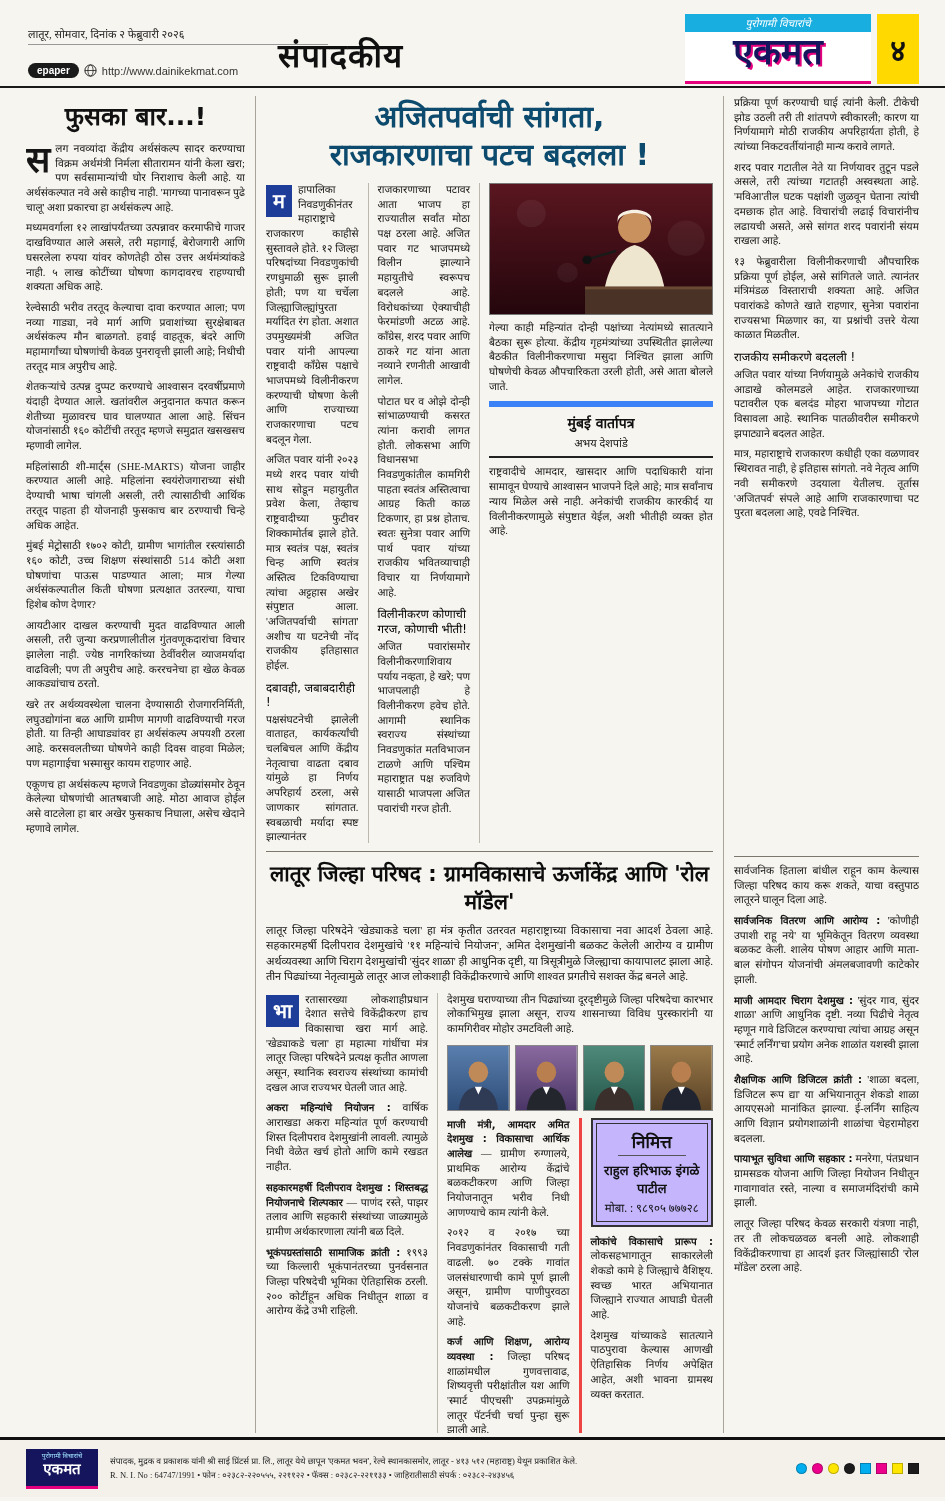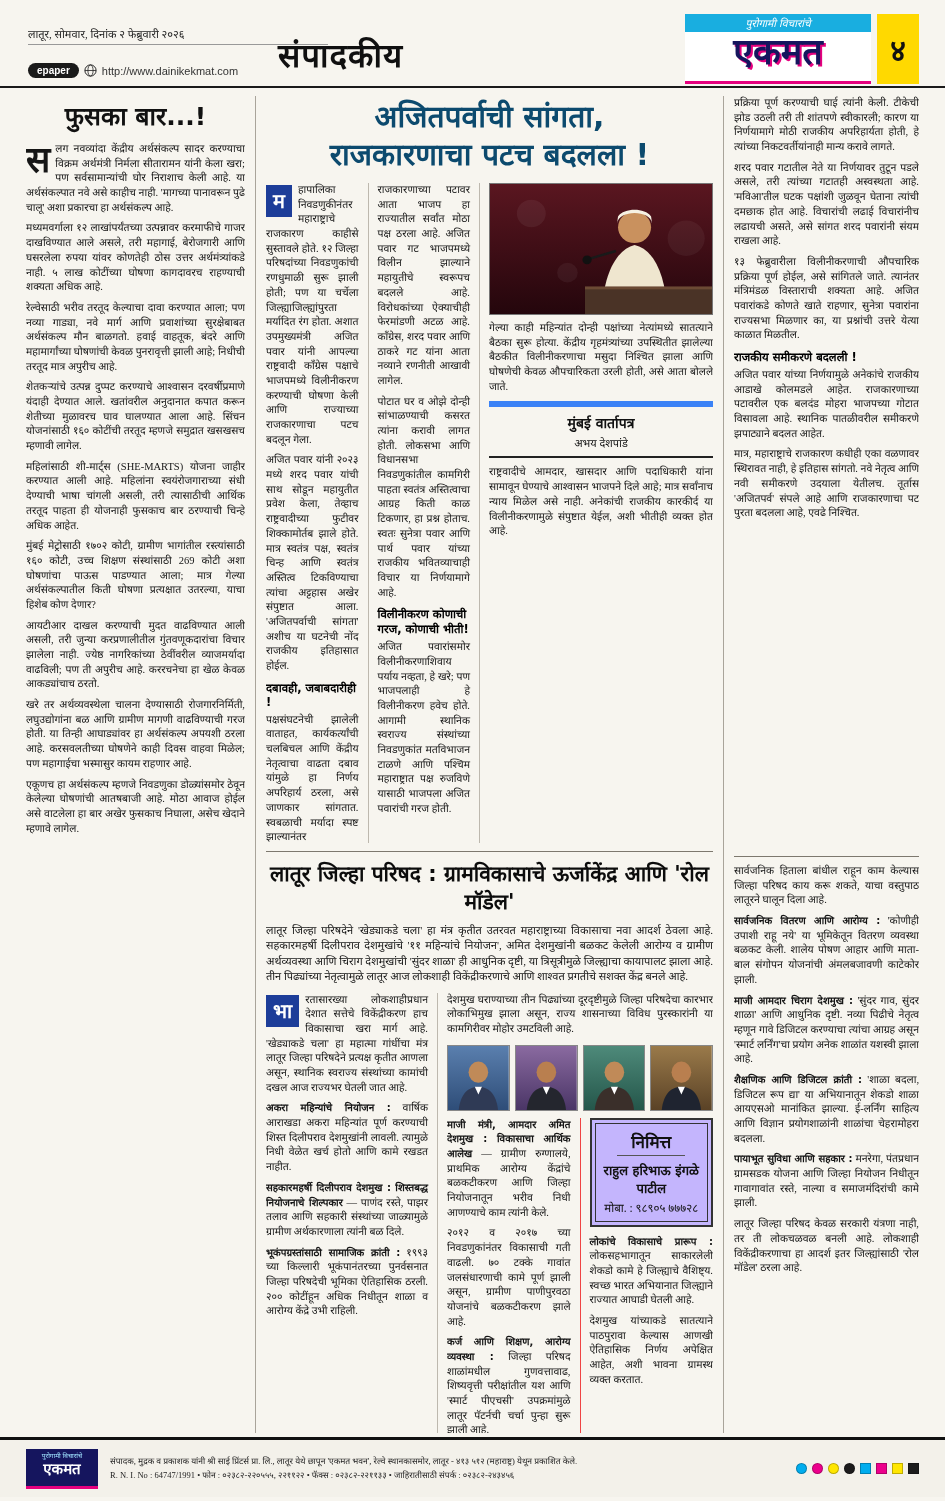--- a/index.html
+++ b/index.html
@@ -60,21 +60,21 @@
     display: grid;
     grid-template-columns: 230px 1fr 196px;
     height: 1349px;
     padding: 8px 26px 4px 26px;
   }
   .editorial { padding-right: 10px; border-right: 1px solid #a9a49a; overflow: hidden; }
   .middle { padding: 0 10px; overflow: hidden; }
   .rightcol { border-left: 1px solid #a9a49a; padding-left: 10px; overflow: hidden; }
 
   .txt { font-size: 10.5px; line-height: 1.4; text-align: justify; margin-bottom: 6px; color: #151515; }
-  .subhead { font-family: "DejaVu Sans", sans-serif; font-size: 11.5px; font-weight: bold; margin: 5px 0 4px; color: #000; }
+  .subhead { font-family: "DejaVu Sans", sans-serif; font-size: 11.5px; font-weight: normal; margin: 5px 0 4px; color: #000; }
   .lead { font-weight: bold; font-family: "DejaVu Sans", sans-serif; font-size: 10px; }
 
   .ed-title {
     font-family: "DejaVu Sans", sans-serif; font-size: 25px; font-weight: bold;
     text-align: center; margin: 2px 0 10px;
   }
   .ed-body { height: 1288px; overflow: hidden; }
   .dropcap { float: left; font-size: 36px; line-height: .85; font-weight: bold; padding: 3px 5px 0 0; font-family: "DejaVu Sans", sans-serif; }
   .dropcap-box {
     float: left; background: #1d3d99; color: #fff; font-family: "DejaVu Sans", sans-serif;
@@ -106,21 +106,21 @@
     text-align: center; color: #0c0c0c; margin: 2px 0 8px;
   }
   .zp-intro { font-size: 11px; margin-bottom: 8px; }
   .s2-body { display: flex; height: 478px; overflow: hidden; }
   .s2colA { flex: 0 0 172px; padding-right: 9px; border-right: 1px solid #bdb8ae; overflow: hidden; }
   .s2center { flex: 1; padding-left: 9px; display: flex; flex-direction: column; overflow: hidden; }
   .photos-row { display: flex; gap: 5px; margin: 2px 0 7px; }
   .portrait { flex: 1; height: 66px; border: 1px solid #888; overflow: hidden; }
   .portrait svg { display: block; width: 100%; height: 100%; }
   .s2sub { display: flex; flex: 1; overflow: hidden; }
-  .s2colB { flex: 1; padding-right: 9px; border-right: 1px solid #ef4444; overflow: hidden; }
+  .s2colB { flex: 1; padding-right: 9px; border-right: 3px solid #ef4444; overflow: hidden; }
   .s2colC { flex: 1; padding-left: 9px; overflow: hidden; }
 
   .ad-box { border: 2.5px solid #333; outline: 1px solid #333; outline-offset: -6px; text-align: center; padding: 10px 6px; margin-bottom: 8px; background: #c4b5fd; }
   .ad-title { font-family: "DejaVu Sans", sans-serif; font-size: 17px; font-weight: bold; border-bottom: 1px solid #555; display: inline-block; padding: 0 14px 2px; margin-bottom: 5px; }
   .ad-name { font-family: "DejaVu Sans", sans-serif; font-size: 13px; font-weight: bold; }
   .ad-phone { font-size: 11.5px; margin-top: 3px; }
 
   .aside-top { height: 752px; overflow: hidden; }
   .aside-bottom { height: 568px; overflow: hidden; }
 
@@ -171,21 +171,21 @@
   <div class="content">
 
     <aside class="editorial">
       <h2 class="ed-title">फुसका बार...!</h2>
       <div class="ed-body">
         <p class="txt"><span class="dropcap">स</span><span>लग नवव्यांदा केंद्रीय अर्थसंकल्प सादर करण्याचा विक्रम अर्थमंत्री निर्मला सीतारामन यांनी केला खरा; पण सर्वसामान्यांची घोर निराशाच केली आहे. या अर्थसंकल्पात नवे असे काहीच नाही. 'मागच्या पानावरून पुढे चालू' अशा प्रकारचा हा अर्थसंकल्प आहे.</span></p>
         <p class="txt">मध्यमवर्गाला १२ लाखांपर्यंतच्या उत्पन्नावर करमाफीचे गाजर दाखविण्यात आले असले, तरी महागाई, बेरोजगारी आणि घसरलेला रुपया यांवर कोणतेही ठोस उत्तर अर्थमंत्र्यांकडे नाही. ५ लाख कोटींच्या घोषणा कागदावरच राहण्याची शक्यता अधिक आहे.</p>
         <p class="txt">रेल्वेसाठी भरीव तरतूद केल्याचा दावा करण्यात आला; पण नव्या गाड्या, नवे मार्ग आणि प्रवाशांच्या सुरक्षेबाबत अर्थसंकल्प मौन बाळगतो. हवाई वाहतूक, बंदरे आणि महामार्गांच्या घोषणांची केवळ पुनरावृत्ती झाली आहे; निधीची तरतूद मात्र अपुरीच आहे.</p>
         <p class="txt">शेतकऱ्यांचे उत्पन्न दुप्पट करण्याचे आश्वासन दरवर्षीप्रमाणे यंदाही देण्यात आले. खतांवरील अनुदानात कपात करून शेतीच्या मुळावरच घाव घालण्यात आला आहे. सिंचन योजनांसाठी १६० कोटींची तरतूद म्हणजे समुद्रात खसखसच म्हणावी लागेल.</p>
         <p class="txt">महिलांसाठी शी-मार्ट्स (SHE-MARTS) योजना जाहीर करण्यात आली आहे. महिलांना स्वयंरोजगाराच्या संधी देण्याची भाषा चांगली असली, तरी त्यासाठीची आर्थिक तरतूद पाहता ही योजनाही फुसकाच बार ठरण्याची चिन्हे अधिक आहेत.</p>
-        <p class="txt">मुंबई मेट्रोसाठी १७०२ कोटी, ग्रामीण भागांतील रस्त्यांसाठी १६० कोटी, उच्च शिक्षण संस्थांसाठी 269 कोटी अशा घोषणांचा पाऊस पाडण्यात आला; मात्र गेल्या अर्थसंकल्पातील किती घोषणा प्रत्यक्षात उतरल्या, याचा हिशेब कोण देणार?</p>
+        <p class="txt">मुंबई मेट्रोसाठी १७०२ कोटी, ग्रामीण भागांतील रस्त्यांसाठी १६० कोटी, उच्च शिक्षण संस्थांसाठी 514 कोटी अशा घोषणांचा पाऊस पाडण्यात आला; मात्र गेल्या अर्थसंकल्पातील किती घोषणा प्रत्यक्षात उतरल्या, याचा हिशेब कोण देणार?</p>
         <p class="txt">आयटीआर दाखल करण्याची मुदत वाढविण्यात आली असली, तरी जुन्या करप्रणालीतील गुंतवणूकदारांचा विचार झालेला नाही. ज्येष्ठ नागरिकांच्या ठेवींवरील व्याजमर्यादा वाढविली; पण ती अपुरीच आहे. कररचनेचा हा खेळ केवळ आकड्यांचाच ठरतो.</p>
         <p class="txt">खरे तर अर्थव्यवस्थेला चालना देण्यासाठी रोजगारनिर्मिती, लघुउद्योगांना बळ आणि ग्रामीण मागणी वाढविण्याची गरज होती. या तिन्ही आघाड्यांवर हा अर्थसंकल्प अपयशी ठरला आहे. करसवलतीच्या घोषणेने काही दिवस वाहवा मिळेल; पण महागाईचा भस्मासुर कायम राहणार आहे.</p>
         <p class="txt">एकूणच हा अर्थसंकल्प म्हणजे निवडणुका डोळ्यांसमोर ठेवून केलेल्या घोषणांची आतषबाजी आहे. मोठा आवाज होईल असे वाटलेला हा बार अखेर फुसकाच निघाला, असेच खेदाने म्हणावे लागेल.</p>
       </div>
     </aside>
 
     <div class="middle">
 
       <section>
         <h1 class="headline">

